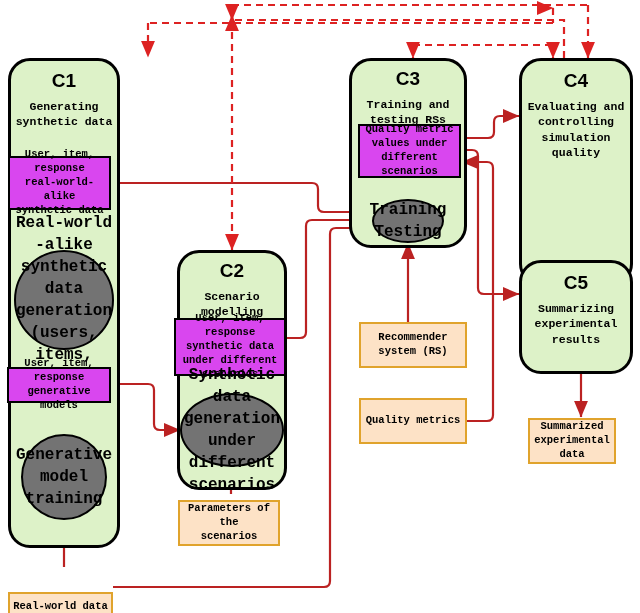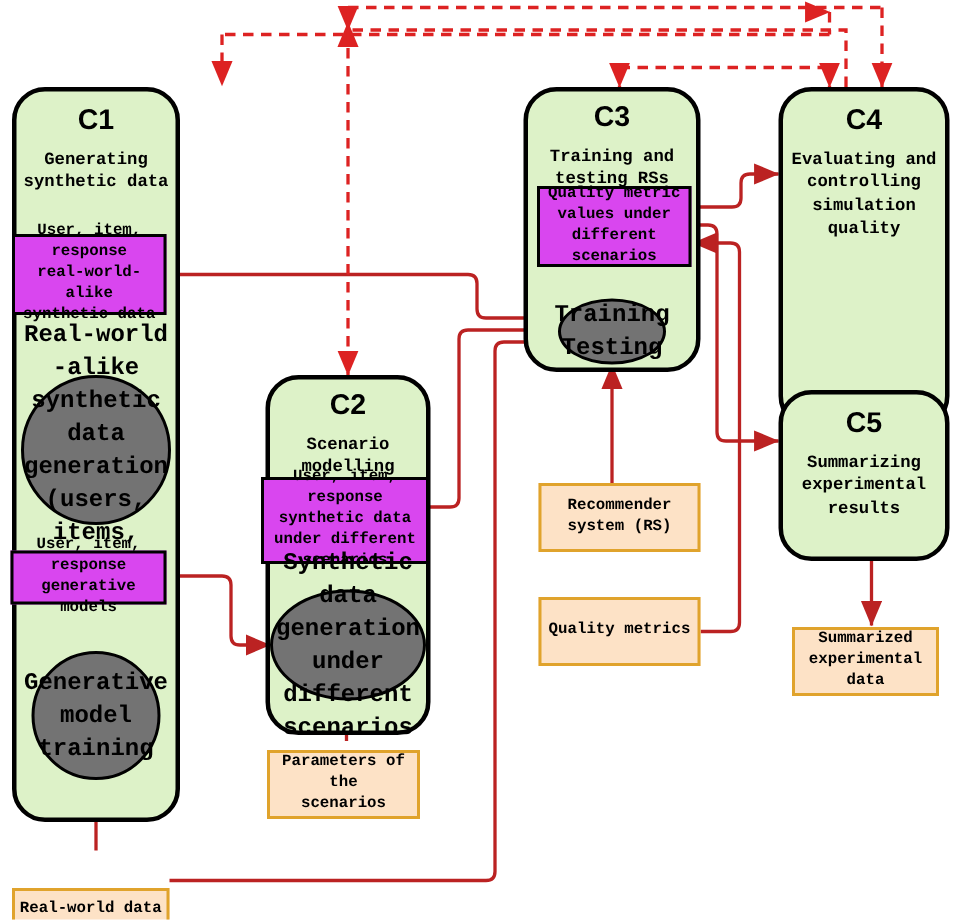--- a/index.html
+++ b/index.html
@@ -164,19 +164,19 @@
 quality</div>
   </div>
 
   <div class="node container" style="left:519px;top:260px;width:114px;height:114px;justify-content:flex-start;padding-top:10px;">
     <div class="cid">C5</div>
     <div class="ctitle lbl">Summarizing
 experimental
 results</div>
   </div>
 
-  <div class="orangebox lbl" style="left:528px;top:418px;width:98px;height:46px;">Summarized
+  <div class="orangebox lbl" style="left:528px;top:418px;width:88px;height:46px;">Summarized
 experimental
 data</div>
 
   <div class="orangebox lbl" style="left:8px;top:592px;width:105px;height:30px;">Real-world data</div>
 
 </div>
 
 </body></html>

